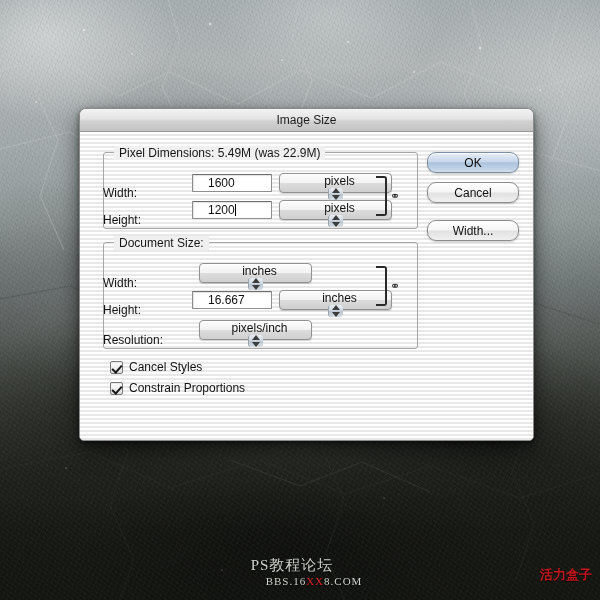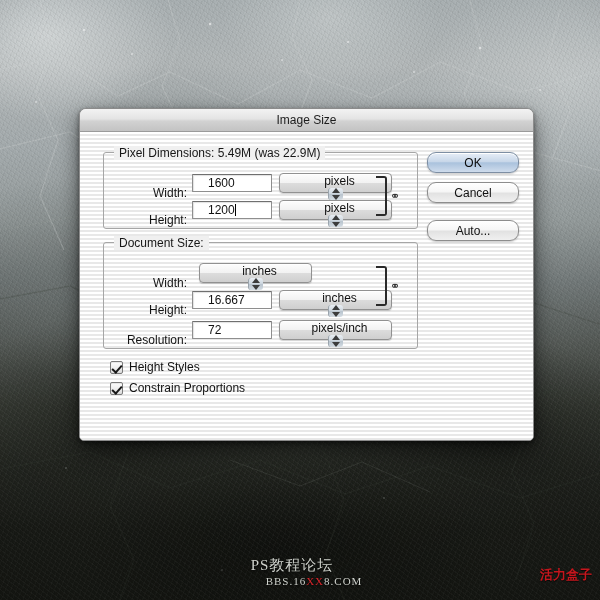--- a/index.html
+++ b/index.html
@@ -111,21 +111,21 @@
   
   .group{position:absolute;border:1px solid #a6a6a6;border-radius:3px;}
   .group-label{
     position:absolute;top:-7px;left:10px;padding:0 5px;
     background:#f0f0f0;font-size:12px;color:#161616;white-space:nowrap;
   }
   #grp-pixel{left:23px;top:20px;width:313px;height:75px;}
   #grp-doc{left:23px;top:110px;width:313px;height:105px;text-align:right;}
 
   .row{position:absolute;display:flex;align-items:center;height:21px;}
-  .rlabel{font-size:12px;color:#141414;text-align:right;width:84px;margin-right:5px;margin-top:20px;}
+  .rlabel{font-size:12px;color:#141414;text-align:left;width:84px;margin-right:5px;margin-top:20px;}
   .tfield{
     width:80px;height:18px;border:1px solid #8e8e8e;border-top-color:#6f6f6f;
     background:#fff;font-size:12px;color:#111;padding:0 15px;box-sizing:border-box;
     line-height:17px;border-radius:1px;
     box-shadow:inset 1px 1px 1px rgba(0,0,0,.12);
   }
   .caret{display:inline-block;width:1px;height:12px;background:#000;vertical-align:-2px;margin-left:0px;}
 
   
   .popup{
@@ -288,50 +288,49 @@
         <span class="ptext">inches</span>
         <span class="stepper">
           <i class="ar up"></i>
             <i class="ar dn"></i>
         </span>
       </div>
     </div>
 
     <div class="row" style="left:23px;top:187px;">
       <div class="rlabel">Resolution:</div>
-      <div class="tfield">72</div>
       <div class="popup w-res">
         <span class="ptext">pixels/inch</span>
         <span class="stepper">
           <i class="ar up"></i>
             <i class="ar dn"></i>
         </span>
       </div>
     </div>
 
     <div class="linkwrap" style="left:296px;top:134px;height:40px;">
       <div class="bracket" style="height:36px;"></div>
       <span class="chain">⚭</span>
     </div>
 
     <div class="cbrow" style="left:30px;top:228px;">
       <span class="cbox"></span>
-      <span>Height Styles</span>
+      <span>Cancel Styles</span>
     </div>
 
     <div class="cbrow" style="left:30px;top:249px;">
       <span class="cbox"></span>
       <span>Constrain Proportions</span>
     </div>
 
 
     <div class="abtn default" id="btn-ok">
       <span>OK</span>
     </div>
     <div class="abtn" id="btn-cancel">
       <span>Cancel</span>
     </div>
     <div class="abtn" id="btn-auto">
-      <span>Auto...</span>
+      <span>Width...</span>
     </div>
 
   </div>
 </div>
 
 </body></html>

